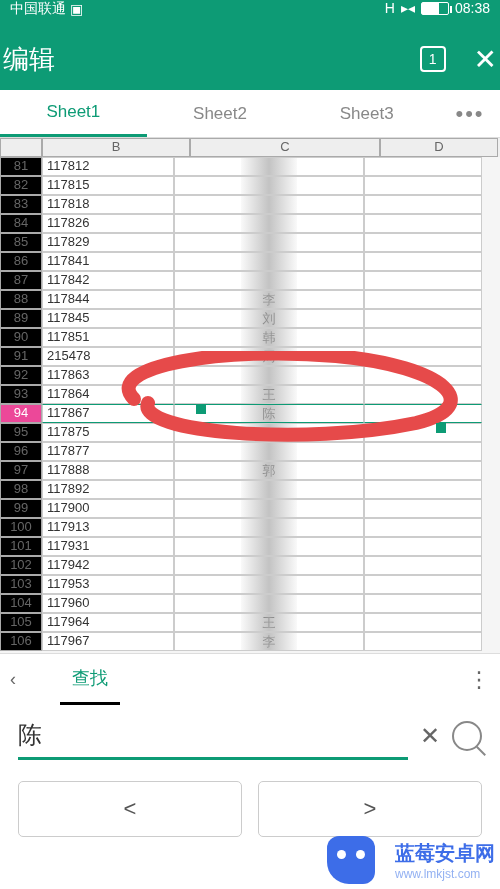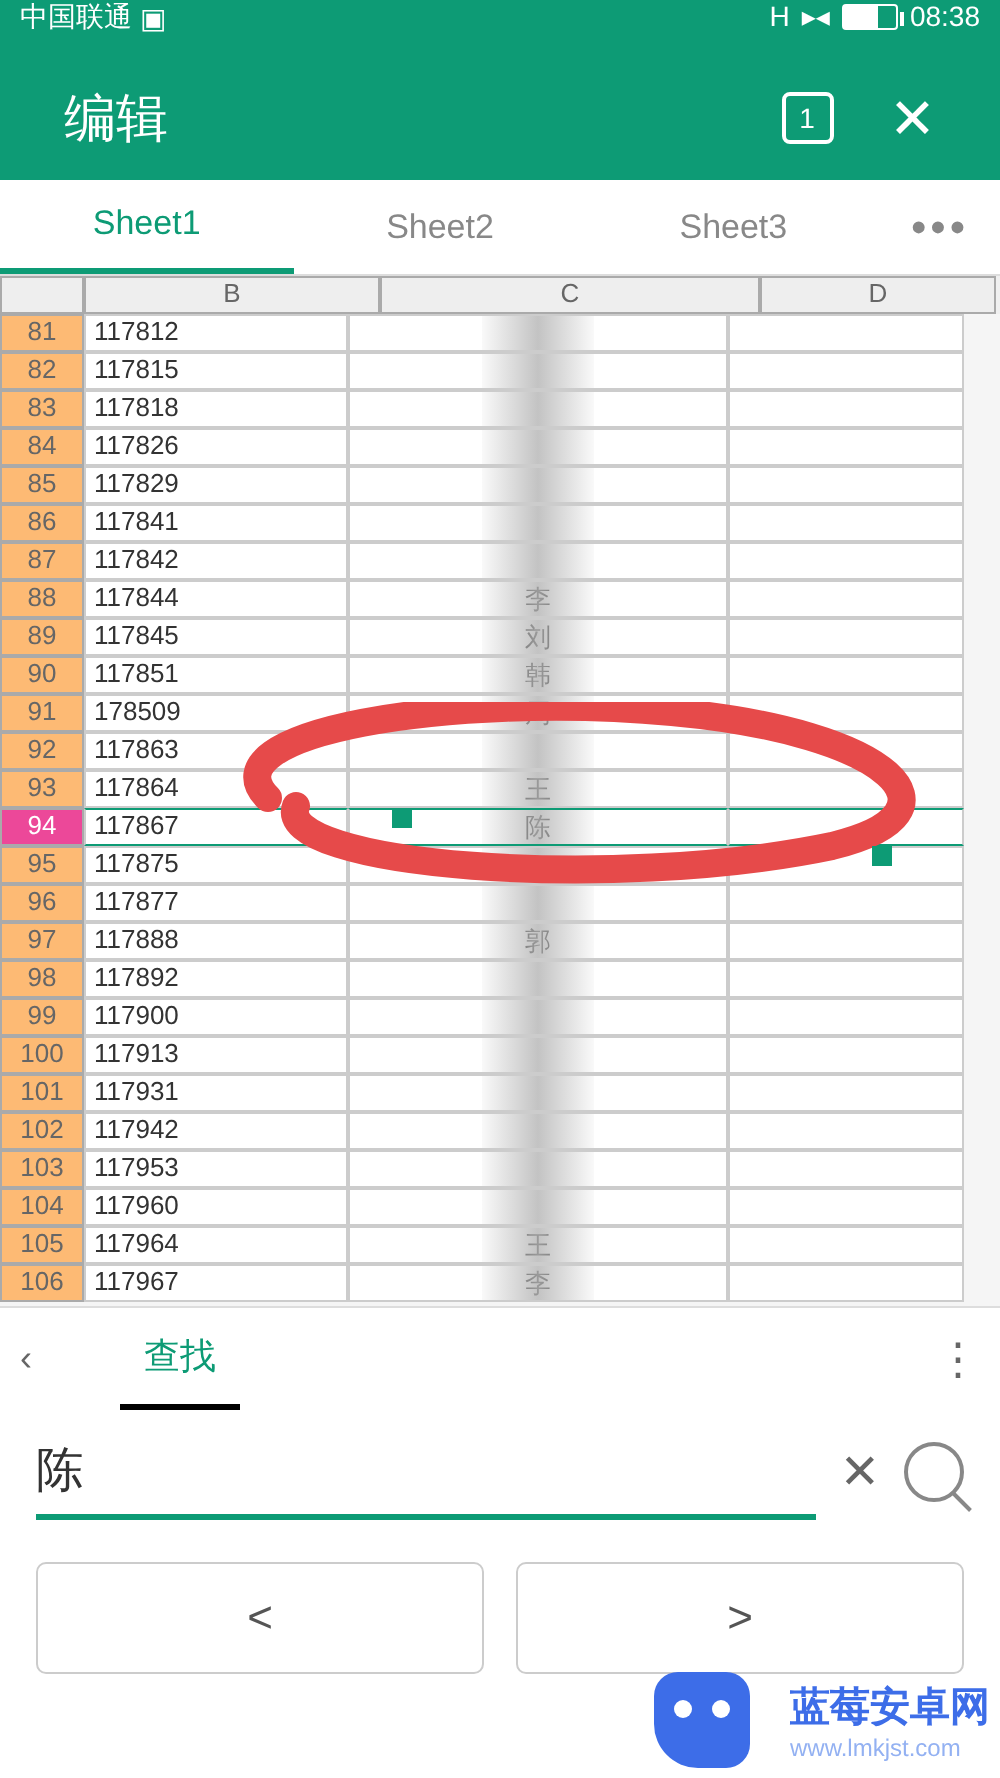--- a/index.html
+++ b/index.html
@@ -22,21 +22,21 @@
       font-size: 14px;
     }
     .status-left { display: flex; gap: 4px; align-items: center; }
     .status-right { display: flex; gap: 6px; align-items: center; }
     .app-bar {
       height: 62px;
       background: #0d9b75;
       color: #fff;
       display: flex;
       align-items: center;
-      padding: 0 32px;
+      padding: 0 3px;
       justify-content: space-between;
     }
     .app-title { font-size: 26px; font-weight: 400; }
     .app-bar-right { display: flex; gap: 28px; align-items: center; }
     .icon-tab-inside {
       width: 26px; height: 26px;
       border: 2px solid #fff;
       border-radius: 4px;
       display: flex; align-items: center; justify-content: center;
       font-size: 14px;
@@ -82,21 +82,21 @@
     .col-header-corner { width: 42px; height: 19px; border: 0.5px solid #aaa; background: #eee;}
     .col-header { height: 19px; border: 0.5px solid #aaa; background: #eee; text-align: center; font-size: 13px; color: #666; }
     .col-b { width: 148px; }
     .col-c { width: 190px; }
     .col-d { width: 118px; }
     .row { display: flex; }
     .row-num {
       width: 42px;
       height: 19px;
       border: 0.5px solid #aaa;
-      background: #fdba74;
+      background: #000000;
       text-align: center;
       font-size: 13px;
       color: #666;
     }
     .row-num.selected { background: #ec4899; color: #fff; }
     .cell {
       height: 19px;
       border: 0.5px solid #ccc;
       background: #fff;
       font-size: 13px;
@@ -364,21 +364,21 @@
         <div class="cell cell-d"></div>
       </div>
       <div class="row ">
         <div class="row-num ">90</div>
         <div class="cell cell-b">117851</div>
         <div class="cell cell-c col-c">韩<span class="smudge"></span></div>
         <div class="cell cell-d"></div>
       </div>
       <div class="row ">
         <div class="row-num ">91</div>
-        <div class="cell cell-b">178509</div>
+        <div class="cell cell-b">215478</div>
         <div class="cell cell-c col-c">周<span class="smudge"></span></div>
         <div class="cell cell-d"></div>
       </div>
       <div class="row ">
         <div class="row-num ">92</div>
         <div class="cell cell-b">117863</div>
         <div class="cell cell-c col-c">
           <span class="smudge"></span>
         </div>
         <div class="cell cell-d"></div>

